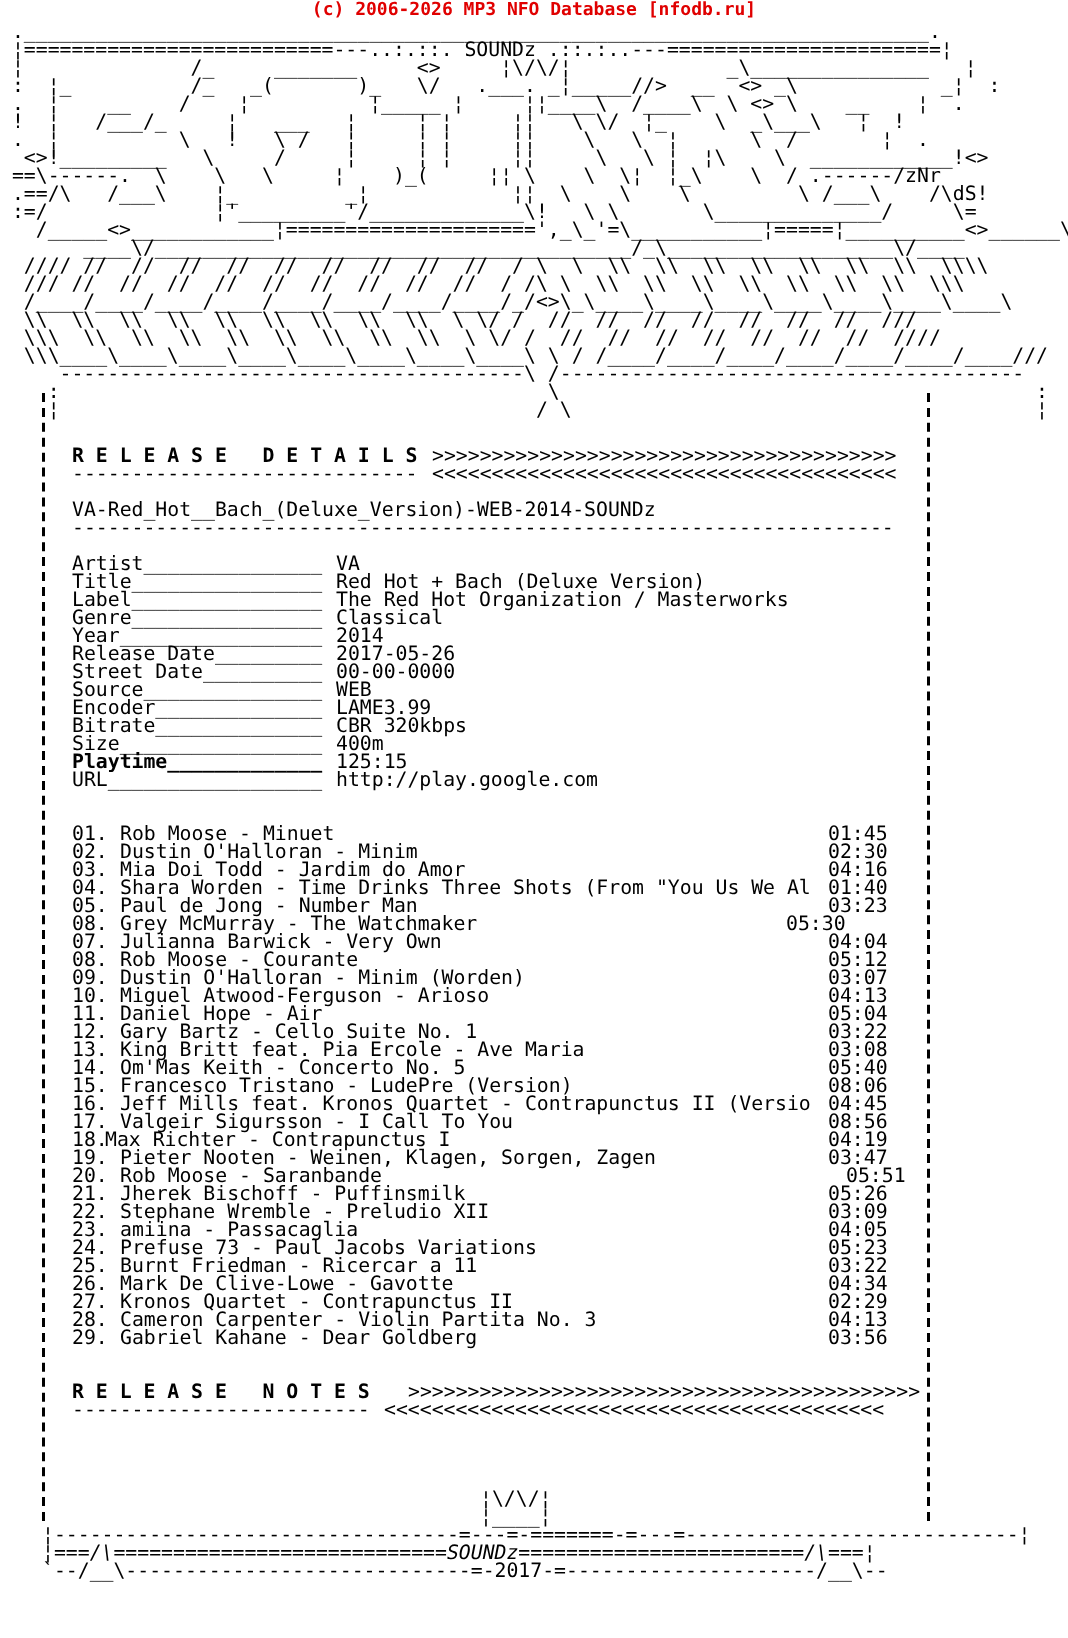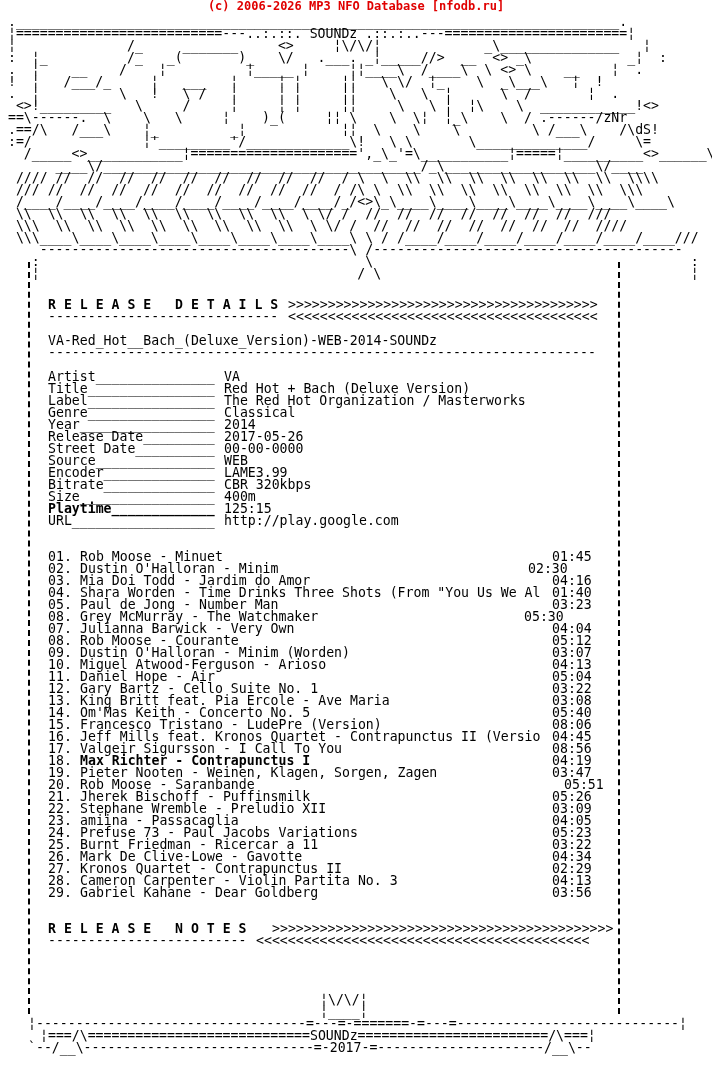--- a/index.html
+++ b/index.html
@@ -78,37 +78,37 @@
       <div class="row"><span class="cell" style="left: 0px;">Encoder______________</span><span class="cell" style="left: 176px;">LAME3.99</span></div>
       <div class="row"><span class="cell" style="left: 0px;">Bitrate______________</span><span class="cell" style="left: 176px;">CBR 320kbps</span></div>
       <div class="row"><span class="cell" style="left: 0px;">Size_________________</span><span class="cell" style="left: 176px;">400m</span></div>
       <div class="row"><span class="cell" style="left: 0px; font-weight: bold;">Playtime_____________</span><span class="cell" style="left: 176px;">125:15</span></div>
       <div class="row"><span class="cell" style="left: 0px;">URL__________________</span><span class="cell" style="left: 176px;">http://play.google.com</span></div>
     </div>
 </div>
 
 <div class="block" style="top:551px; left:48px;" id="tracks">
     <div class="row"><span class="cell" style="left: 0px;">01.</span><span class="cell" style="left: 32px;">Rob Moose - Minuet</span><span class="cell" style="left: 504px;">01:45</span></div>
-    <div class="row"><span class="cell" style="left: 0px;">02.</span><span class="cell" style="left: 32px;">Dustin O'Halloran - Minim</span><span class="cell" style="left: 480px;">02:30</span></div>
+    <div class="row"><span class="cell" style="left: 0px;">02.</span><span class="cell" style="left: 32px;">Dustin O'Halloran - Minim</span><span class="cell" style="left: 504px;">02:30</span></div>
     <div class="row"><span class="cell" style="left: 0px;">03.</span><span class="cell" style="left: 32px;">Mia Doi Todd - Jardim do Amor</span><span class="cell" style="left: 504px;">04:16</span></div>
     <div class="row"><span class="cell" style="left: 0px;">04.</span><span class="cell" style="left: 32px;">Shara Worden - Time Drinks Three Shots (From "You Us We Al</span><span class="cell" style="left: 504px;">01:40</span></div>
     <div class="row"><span class="cell" style="left: 0px;">05.</span><span class="cell" style="left: 32px;">Paul de Jong - Number Man</span><span class="cell" style="left: 504px;">03:23</span></div>
     <div class="row"><span class="cell" style="left: 0px;">08.</span><span class="cell" style="left: 32px;">Grey McMurray - The Watchmaker</span><span class="cell" style="left: 476px;">05:30</span></div>
     <div class="row"><span class="cell" style="left: 0px;">07.</span><span class="cell" style="left: 32px;">Julianna Barwick - Very Own</span><span class="cell" style="left: 504px;">04:04</span></div>
     <div class="row"><span class="cell" style="left: 0px;">08.</span><span class="cell" style="left: 32px;">Rob Moose - Courante</span><span class="cell" style="left: 504px;">05:12</span></div>
     <div class="row"><span class="cell" style="left: 0px;">09.</span><span class="cell" style="left: 32px;">Dustin O'Halloran - Minim (Worden)</span><span class="cell" style="left: 504px;">03:07</span></div>
     <div class="row"><span class="cell" style="left: 0px;">10.</span><span class="cell" style="left: 32px;">Miguel Atwood-Ferguson - Arioso</span><span class="cell" style="left: 504px;">04:13</span></div>
     <div class="row"><span class="cell" style="left: 0px;">11.</span><span class="cell" style="left: 32px;">Daniel Hope - Air</span><span class="cell" style="left: 504px;">05:04</span></div>
     <div class="row"><span class="cell" style="left: 0px;">12.</span><span class="cell" style="left: 32px;">Gary Bartz - Cello Suite No. 1</span><span class="cell" style="left: 504px;">03:22</span></div>
     <div class="row"><span class="cell" style="left: 0px;">13.</span><span class="cell" style="left: 32px;">King Britt feat. Pia Ercole - Ave Maria</span><span class="cell" style="left: 504px;">03:08</span></div>
     <div class="row"><span class="cell" style="left: 0px;">14.</span><span class="cell" style="left: 32px;">Om'Mas Keith - Concerto No. 5</span><span class="cell" style="left: 504px;">05:40</span></div>
     <div class="row"><span class="cell" style="left: 0px;">15.</span><span class="cell" style="left: 32px;">Francesco Tristano - LudePre (Version)</span><span class="cell" style="left: 504px;">08:06</span></div>
     <div class="row"><span class="cell" style="left: 0px;">16.</span><span class="cell" style="left: 32px;">Jeff Mills feat. Kronos Quartet - Contrapunctus II (Versio</span><span class="cell" style="left: 504px;">04:45</span></div>
     <div class="row"><span class="cell" style="left: 0px;">17.</span><span class="cell" style="left: 32px;">Valgeir Sigursson - I Call To You</span><span class="cell" style="left: 504px;">08:56</span></div>
-    <div class="row"><span class="cell" style="left: 0px;">18.</span><span class="cell" style="left: 32px; font-weight: bold;">Max Richter - Contrapunctus I</span><span class="cell" style="left: 504px;">04:19</span></div>
+    <div class="row"><span class="cell" style="left: 0px;">18.</span><span class="cell" style="left: 22px;">Max Richter - Contrapunctus I</span><span class="cell" style="left: 504px;">04:19</span></div>
     <div class="row"><span class="cell" style="left: 0px;">19.</span><span class="cell" style="left: 32px;">Pieter Nooten - Weinen, Klagen, Sorgen, Zagen</span><span class="cell" style="left: 504px;">03:47</span></div>
     <div class="row"><span class="cell" style="left: 0px;">20.</span><span class="cell" style="left: 32px;">Rob Moose - Saranbande</span><span class="cell" style="left: 504px; margin-left: 12px;">05:51</span></div>
     <div class="row"><span class="cell" style="left: 0px;">21.</span><span class="cell" style="left: 32px;">Jherek Bischoff - Puffinsmilk</span><span class="cell" style="left: 504px;">05:26</span></div>
     <div class="row"><span class="cell" style="left: 0px;">22.</span><span class="cell" style="left: 32px;">Stephane Wremble - Preludio XII</span><span class="cell" style="left: 504px;">03:09</span></div>
     <div class="row"><span class="cell" style="left: 0px;">23.</span><span class="cell" style="left: 32px;">amiina - Passacaglia</span><span class="cell" style="left: 504px;">04:05</span></div>
     <div class="row"><span class="cell" style="left: 0px;">24.</span><span class="cell" style="left: 32px;">Prefuse 73 - Paul Jacobs Variations</span><span class="cell" style="left: 504px;">05:23</span></div>
     <div class="row"><span class="cell" style="left: 0px;">25.</span><span class="cell" style="left: 32px;">Burnt Friedman - Ricercar a 11</span><span class="cell" style="left: 504px;">03:22</span></div>
     <div class="row"><span class="cell" style="left: 0px; text-align: right;">26.</span><span class="cell" style="left: 32px;">Mark De Clive-Lowe - Gavotte</span><span class="cell" style="left: 504px;">04:34</span></div>
     <div class="row"><span class="cell" style="left: 0px;">27.</span><span class="cell" style="left: 32px;">Kronos Quartet - Contrapunctus II</span><span class="cell" style="left: 504px;">02:29</span></div>
     <div class="row"><span class="cell" style="left: 0px;">28.</span><span class="cell" style="left: 32px;">Cameron Carpenter - Violin Partita No. 3</span><span class="cell" style="left: 504px;">04:13</span></div>
@@ -126,15 +126,15 @@
   </div>
 </div>
 
 <div class="block" style="top:994px; left:320px;">
   <div class="row"><span class="cell" style="left:0;">¦\/\/¦</span></div>
   <div class="row"><span class="cell" style="left:0;">¦____¦</span></div>
 </div>
 
 <div class="block" style="top:1018px; left:28px;">
   <div class="row"><span class="cell" style="left:0;">¦----------------------------------=---=-=======-=---=----------------------------¦</span></div>
-  <div class="row"><span class="cell" style="left:12px;">¦===/\============================SOUNDz========================/\===¦</span></div>
+  <div class="row"><span class="cell" style="left:0;font-style:italic;">¦===/\============================SOUNDz========================/\===¦</span></div>
   <div class="row"><span class="cell" style="left:0;">`--/__\-----------------------------=-2017-=---------------------/__\--</span></div>
 </div>
 
 </body></html>

